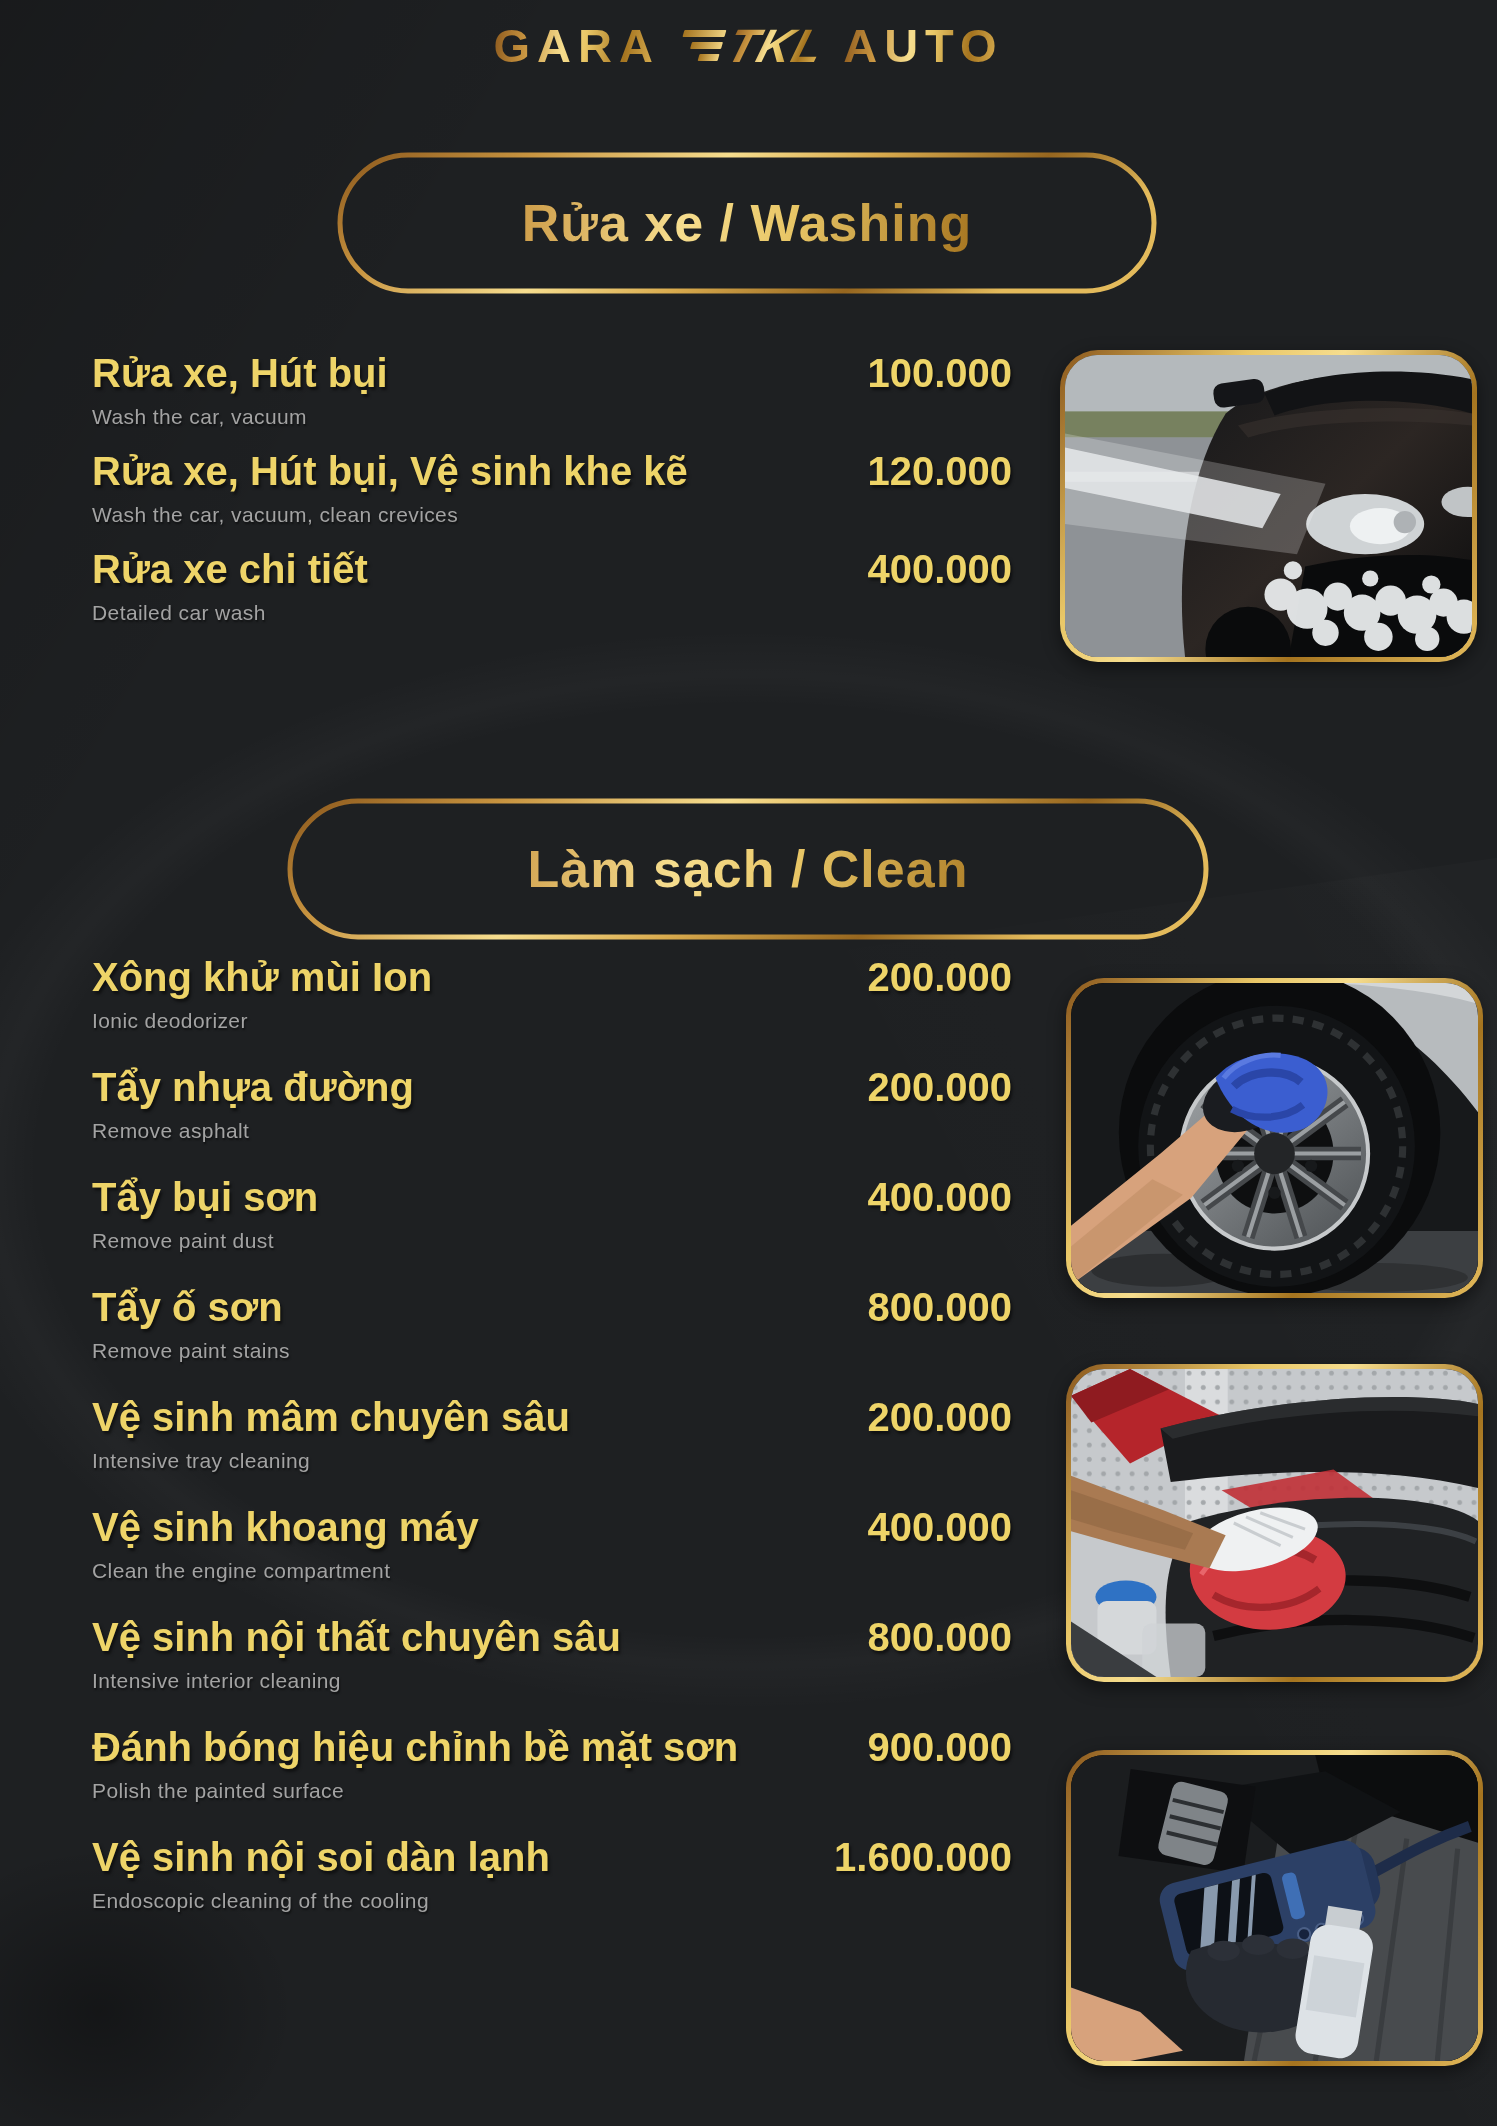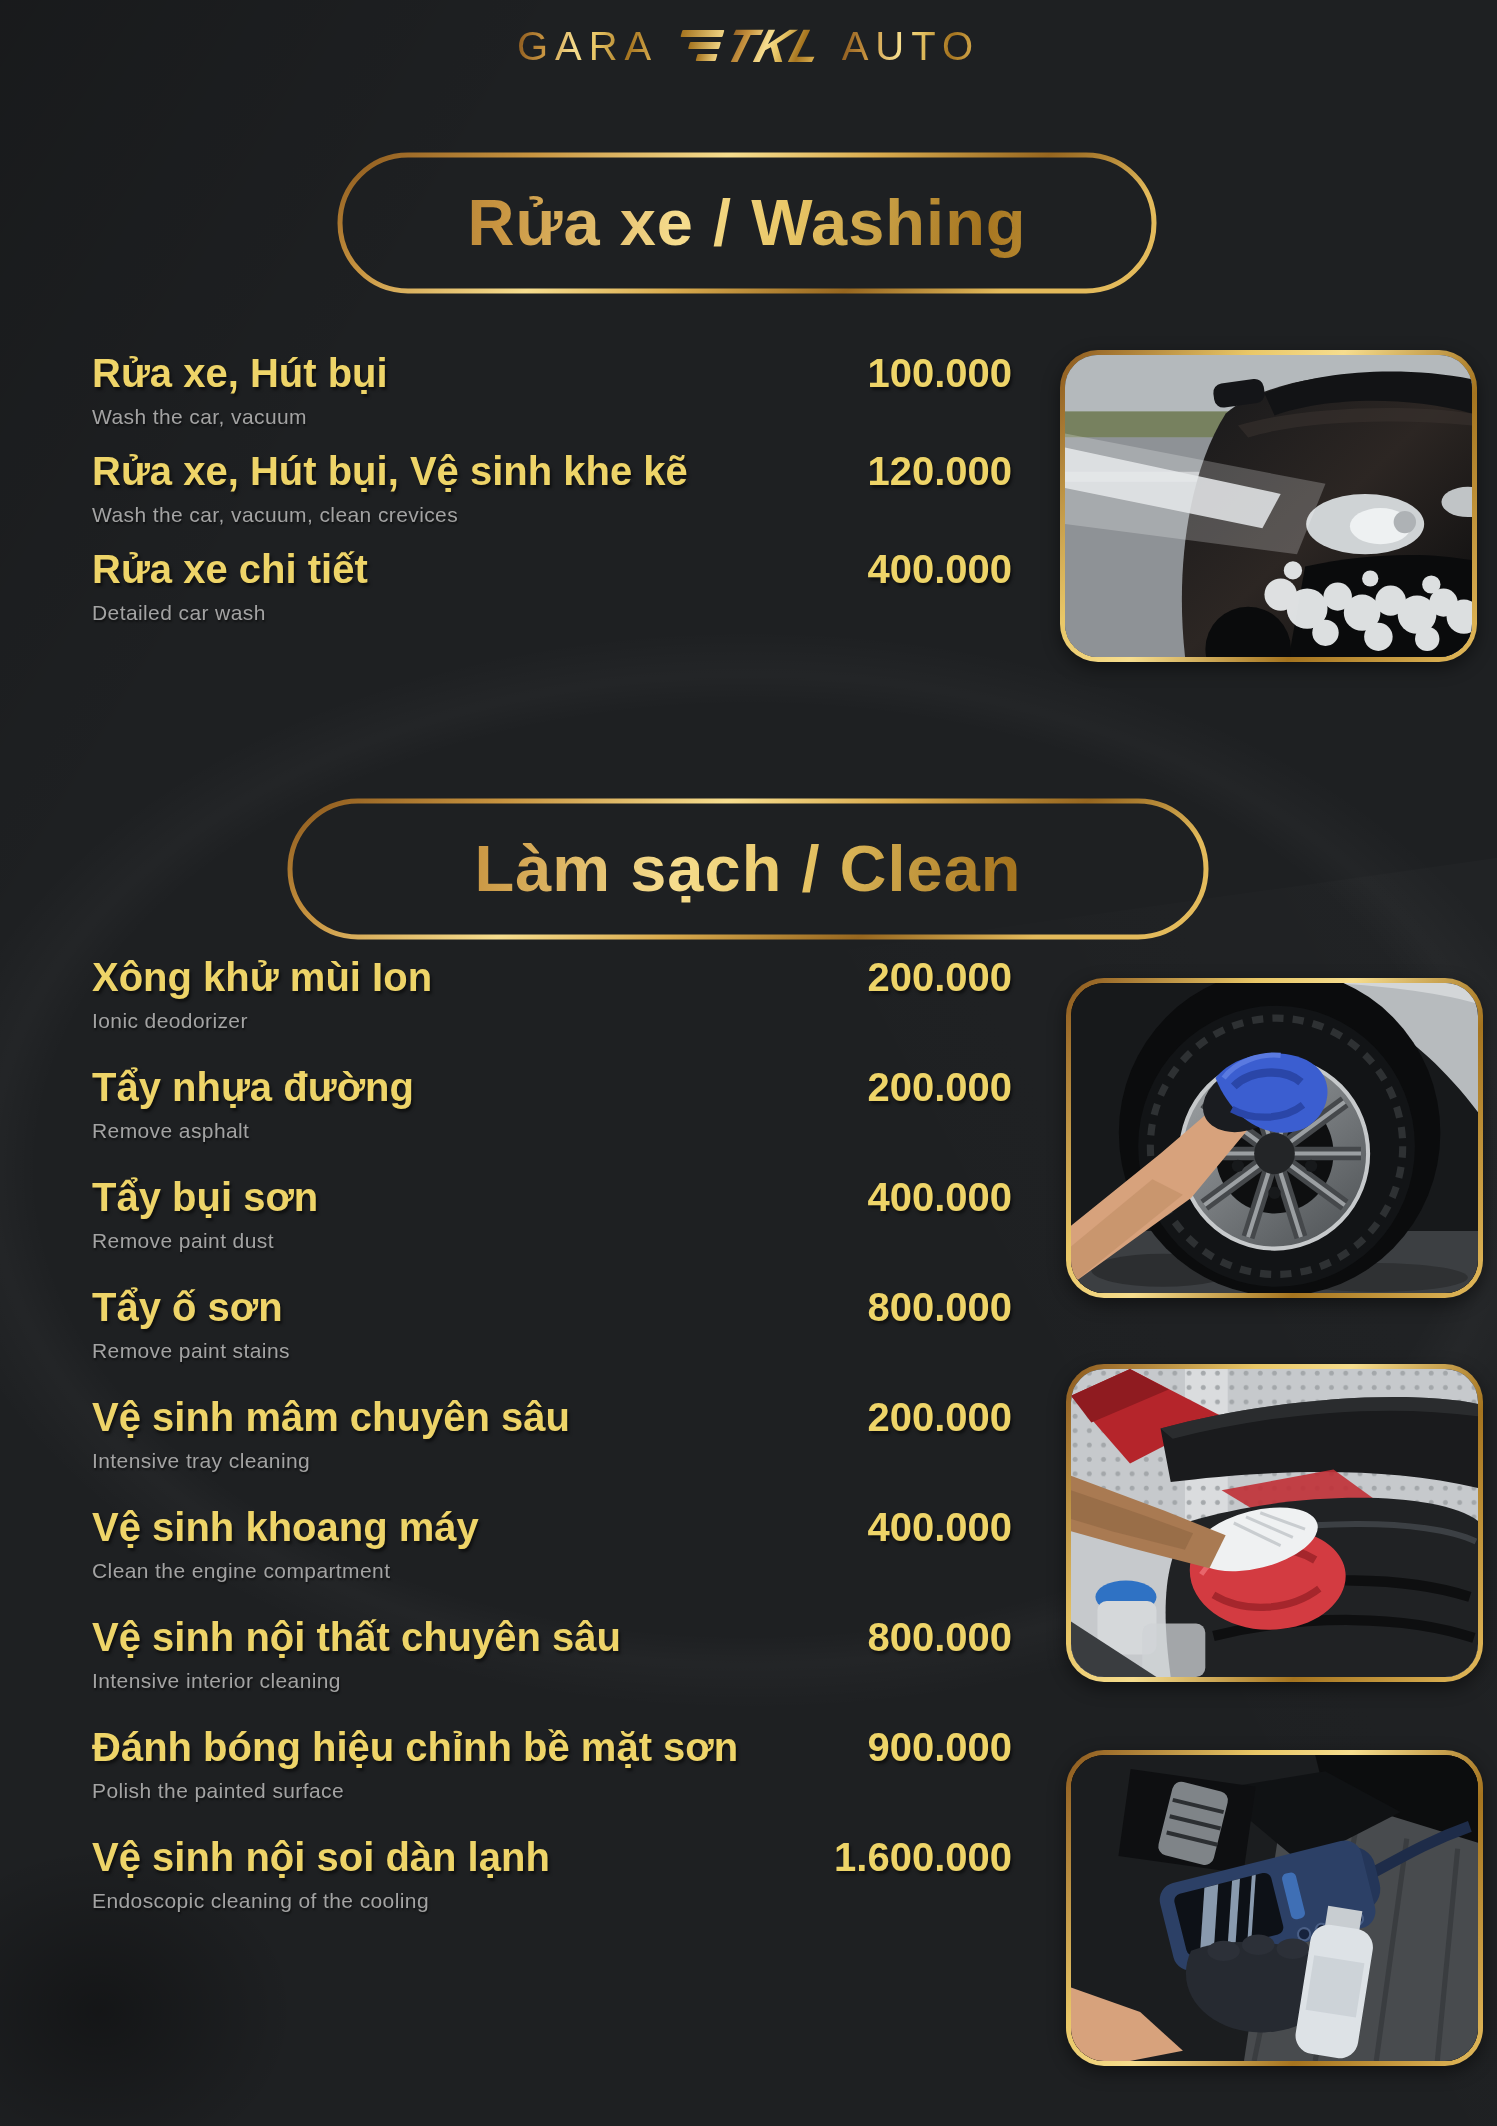--- a/index.html
+++ b/index.html
@@ -23,33 +23,33 @@
          transform:rotate(-8deg); }
 
   .gold-text {
     background:linear-gradient(97deg,#8a571c 0%,#c89440 20%,#f6dd8e 42%,#e9c767 55%,#a5741f 78%,#e3ba5b 100%);
     -webkit-background-clip:text; background-clip:text; color:transparent;
   }
 
   
   .logo-row { position:absolute; top:22px; left:0; right:0;
               display:flex; justify-content:center; align-items:center; gap:20px; }
-  .logo-word { font-size:40px; font-weight:normal; letter-spacing:7px; line-height:1; }
+  .logo-word { font-size:47px; font-weight:bold; letter-spacing:7px; line-height:1; }
   .logo-emblem { display:flex; align-items:center; gap:7px; transform:skewX(-16deg); }
   .emblem-bars { display:flex; flex-direction:column; align-items:flex-end; gap:5px; }
   .emblem-bars i { display:block; height:7px; border-radius:1px;
     background:linear-gradient(90deg,#a5741f,#f0d382); }
   .emblem-bars i.b1 { width:42px; } .emblem-bars i.b2 { width:31px; } .emblem-bars i.b3 { width:20px; }
   .emblem-text { font-size:47px; font-weight:bold; font-style:italic; letter-spacing:1px; line-height:1; }
 
   
   .pill { position:absolute; }
   .pill svg.border { position:absolute; left:0; top:0; }
   .pill .pill-title { position:relative; width:100%; text-align:center;
-    font-weight:bold; font-size:65px; letter-spacing:1px; }
+    font-weight:bold; font-size:52px; letter-spacing:1px; }
   .pill-washing { left:337px; top:152px; width:820px; height:142px; }
   .pill-clean   { left:287px; top:798px; width:922px; height:142px; }
   .pill-washing .pill-title { line-height:142px; }
   .pill-clean   .pill-title { line-height:142px; }
 
   
   .menu { position:absolute; display:flex; flex-direction:column; }
   .menu-washing { left:92px; top:348px; width:920px; }
   .menu-clean   { left:92px; top:952px; width:920px; }
   .item { display:block; }

